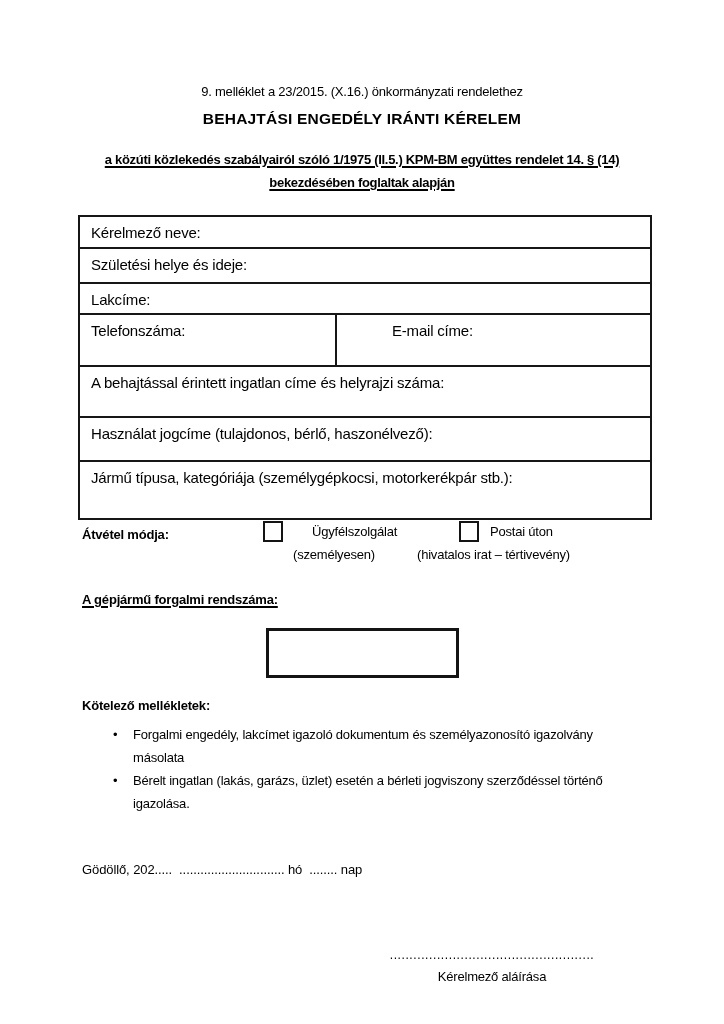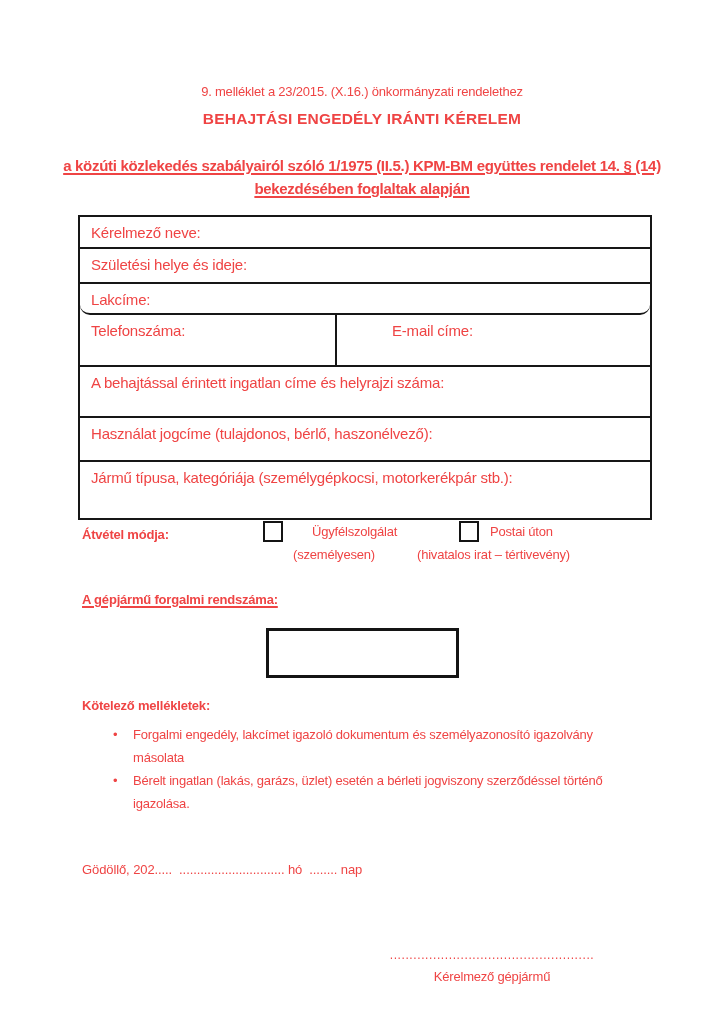--- a/index.html
+++ b/index.html
@@ -2,31 +2,31 @@
 <html lang="hu"><head>
 <meta charset="utf-8">
 <style>
   html,body{margin:0;padding:0;background:#888;}
   .page{
     position:relative;
     width:724px;height:1024px;
     margin:0 auto;
     background:#ffffff;
     font-family:"Liberation Sans","DejaVu Sans",sans-serif;
-    color:#ef4444;
+    color:#000000;
     overflow:hidden;
   }
   .abs{position:absolute;}
   .center{left:0;width:724px;text-align:center;}
   .b{font-weight:bold;}
   .u{text-decoration:underline;text-decoration-thickness:1.5px;text-underline-offset:2px;}
 
   .annotation{top:84px;font-size:13px;letter-spacing:-0.2px;}
   .title{top:110px;font-size:15.5px;letter-spacing:0.2px;}
-  .subtitle{top:154px;font-size:15px;line-height:23px;letter-spacing:-0.3px;}
+  .subtitle{top:148px;font-size:13px;line-height:23px;letter-spacing:-0.3px;}
 
   
   .ftable{
     left:78px;top:215px;width:574px;
     border:2.5px solid #161616;
     box-sizing:border-box;
   }
   .frow{
     position:relative;
     border-bottom:2px solid #161616;
@@ -91,21 +91,21 @@
     <div><span class="u">bekezdésében foglaltak alapján</span></div>
   </div>
 
   <div class="abs ftable">
     <div class="frow" style="height:32px;">
       <span class="fl">Kérelmező neve:</span>
     </div>
     <div class="frow" style="height:35px;">
       <span class="fl">Születési helye és ideje:</span>
     </div>
-    <div class="frow" style="height:31px;border-radius:10px;">
+    <div class="frow" style="height:31px;">
       <span class="fl">Lakcíme:</span>
     </div>
     <div class="frow split" style="height:52px;gap:44px;">
       <div class="cell c1">
         <span class="fl">Telefonszáma:</span>
       </div>
       <div class="cell c2">
         <span class="fl">E-mail címe:</span>
       </div>
     </div>
@@ -144,16 +144,16 @@
     <li>
       <span class="dot">•</span>
       <span>Bérelt ingatlan (lakás, garázs, üzlet) esetén a bérleti jogviszony szerződéssel történő igazolása.</span>
     </li>
   </ul>
 
   <div class="abs dateline">Gödöllő, 202.....  .............................. hó  ........ nap</div>
 
   <div class="abs sig">
     <div class="sig-dots">....................................................</div>
-    <div class="sig-label">Kérelmező gépjármű</div>
+    <div class="sig-label">Kérelmező aláírása</div>
   </div>
 
 </div>
 
 </body></html>

